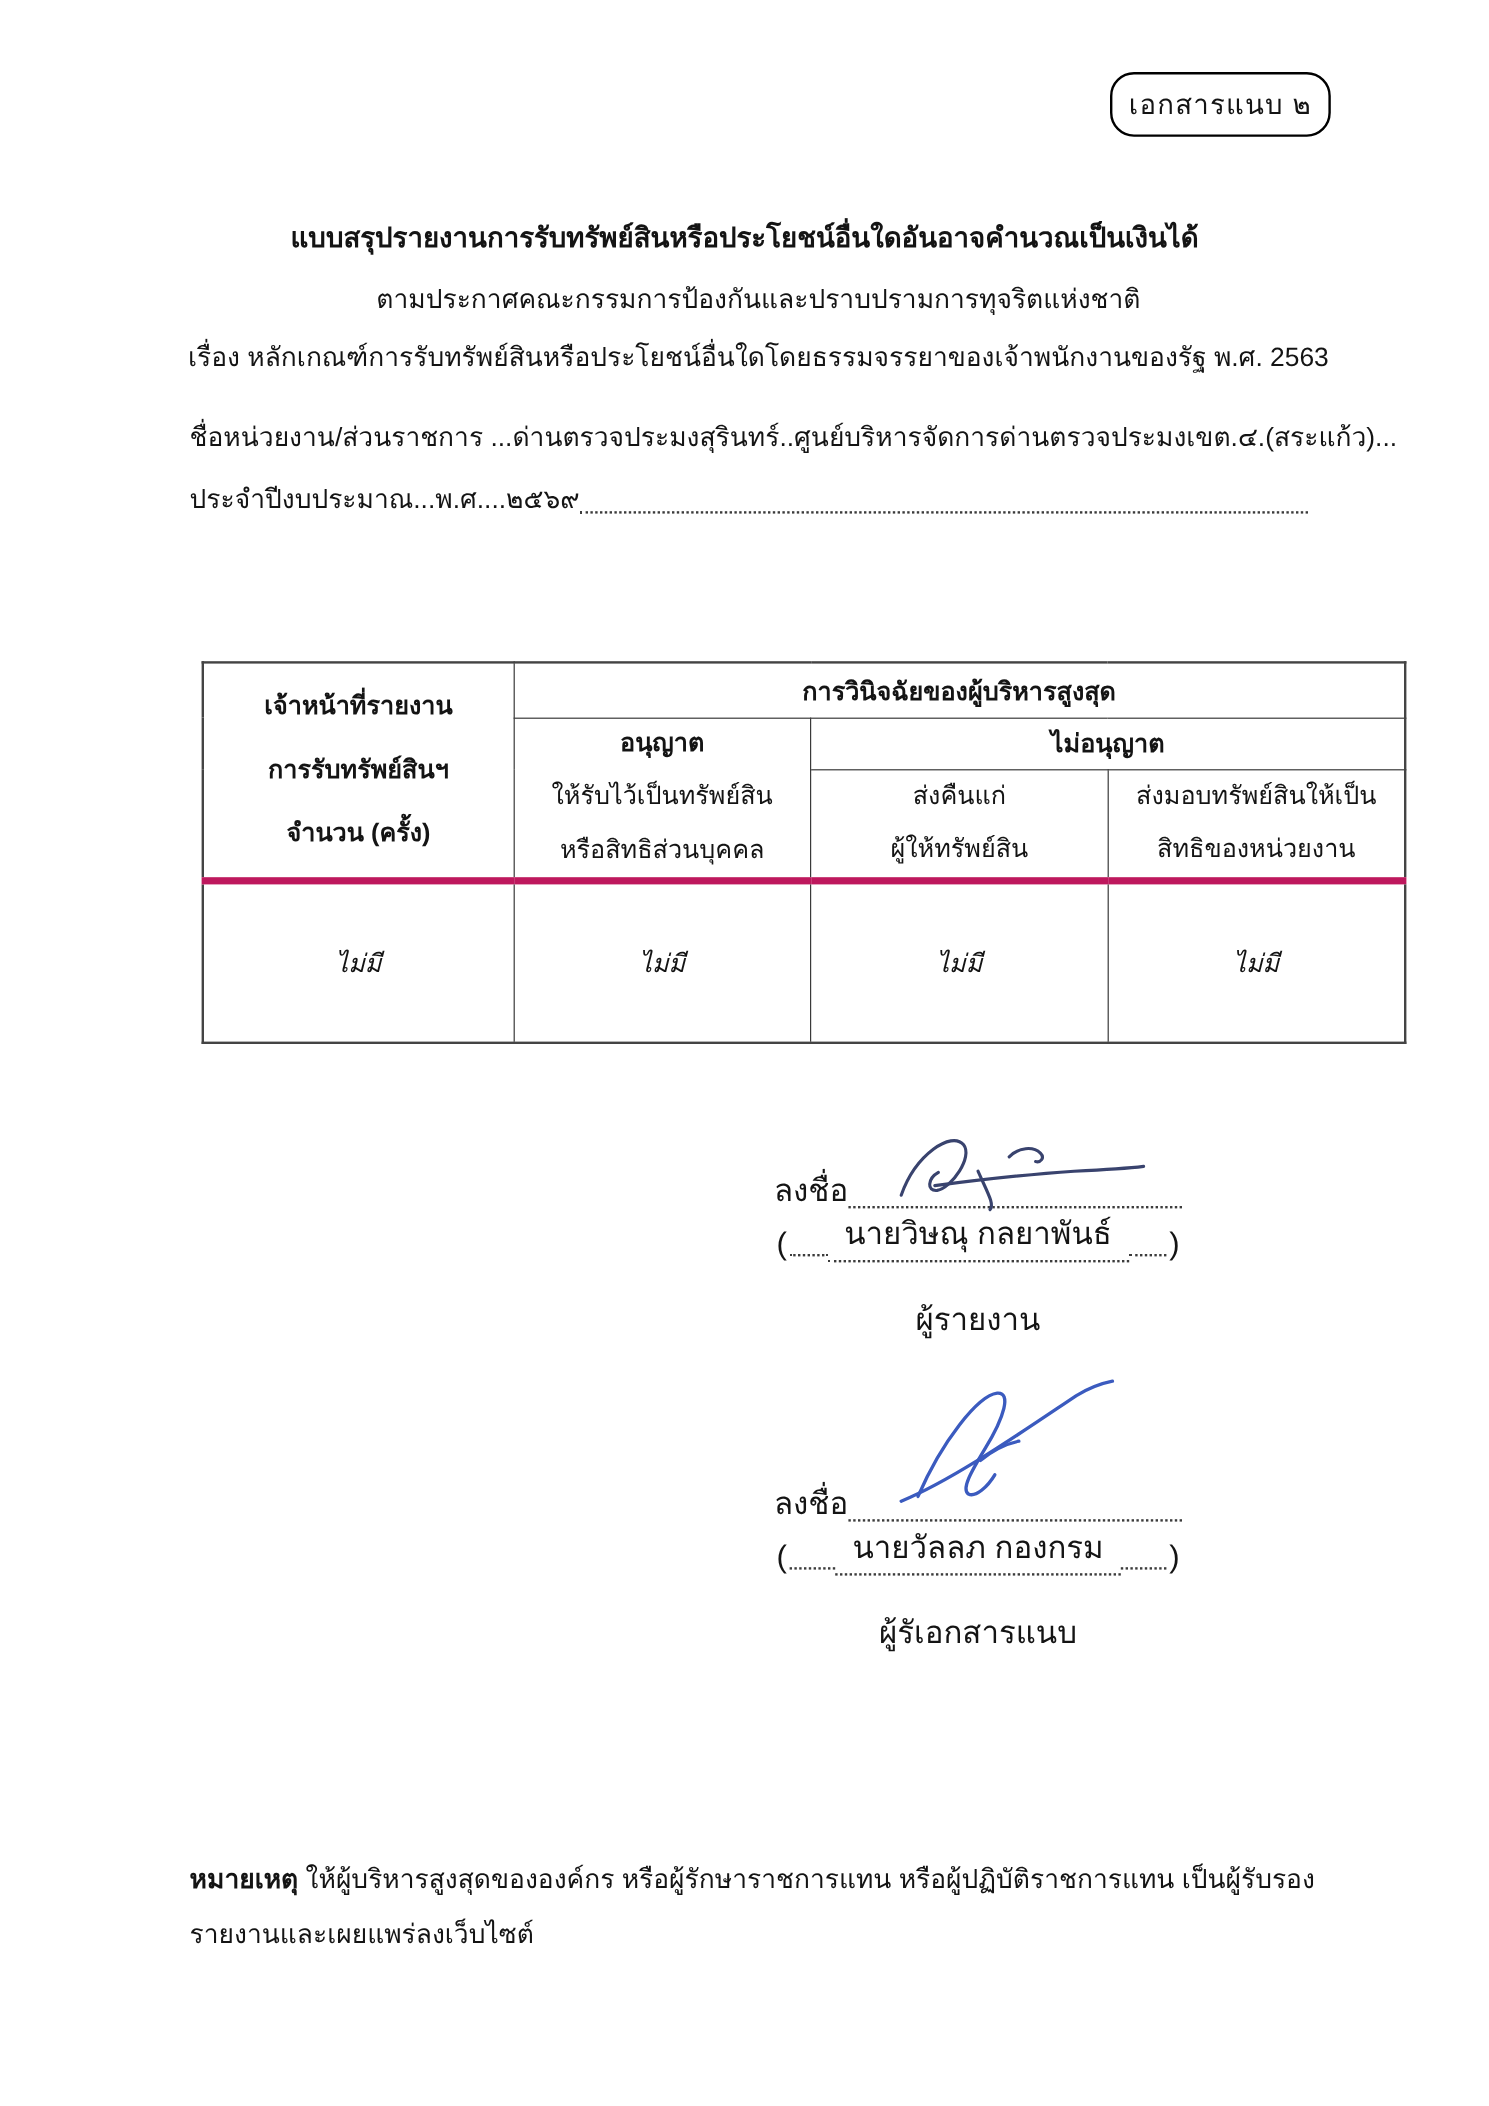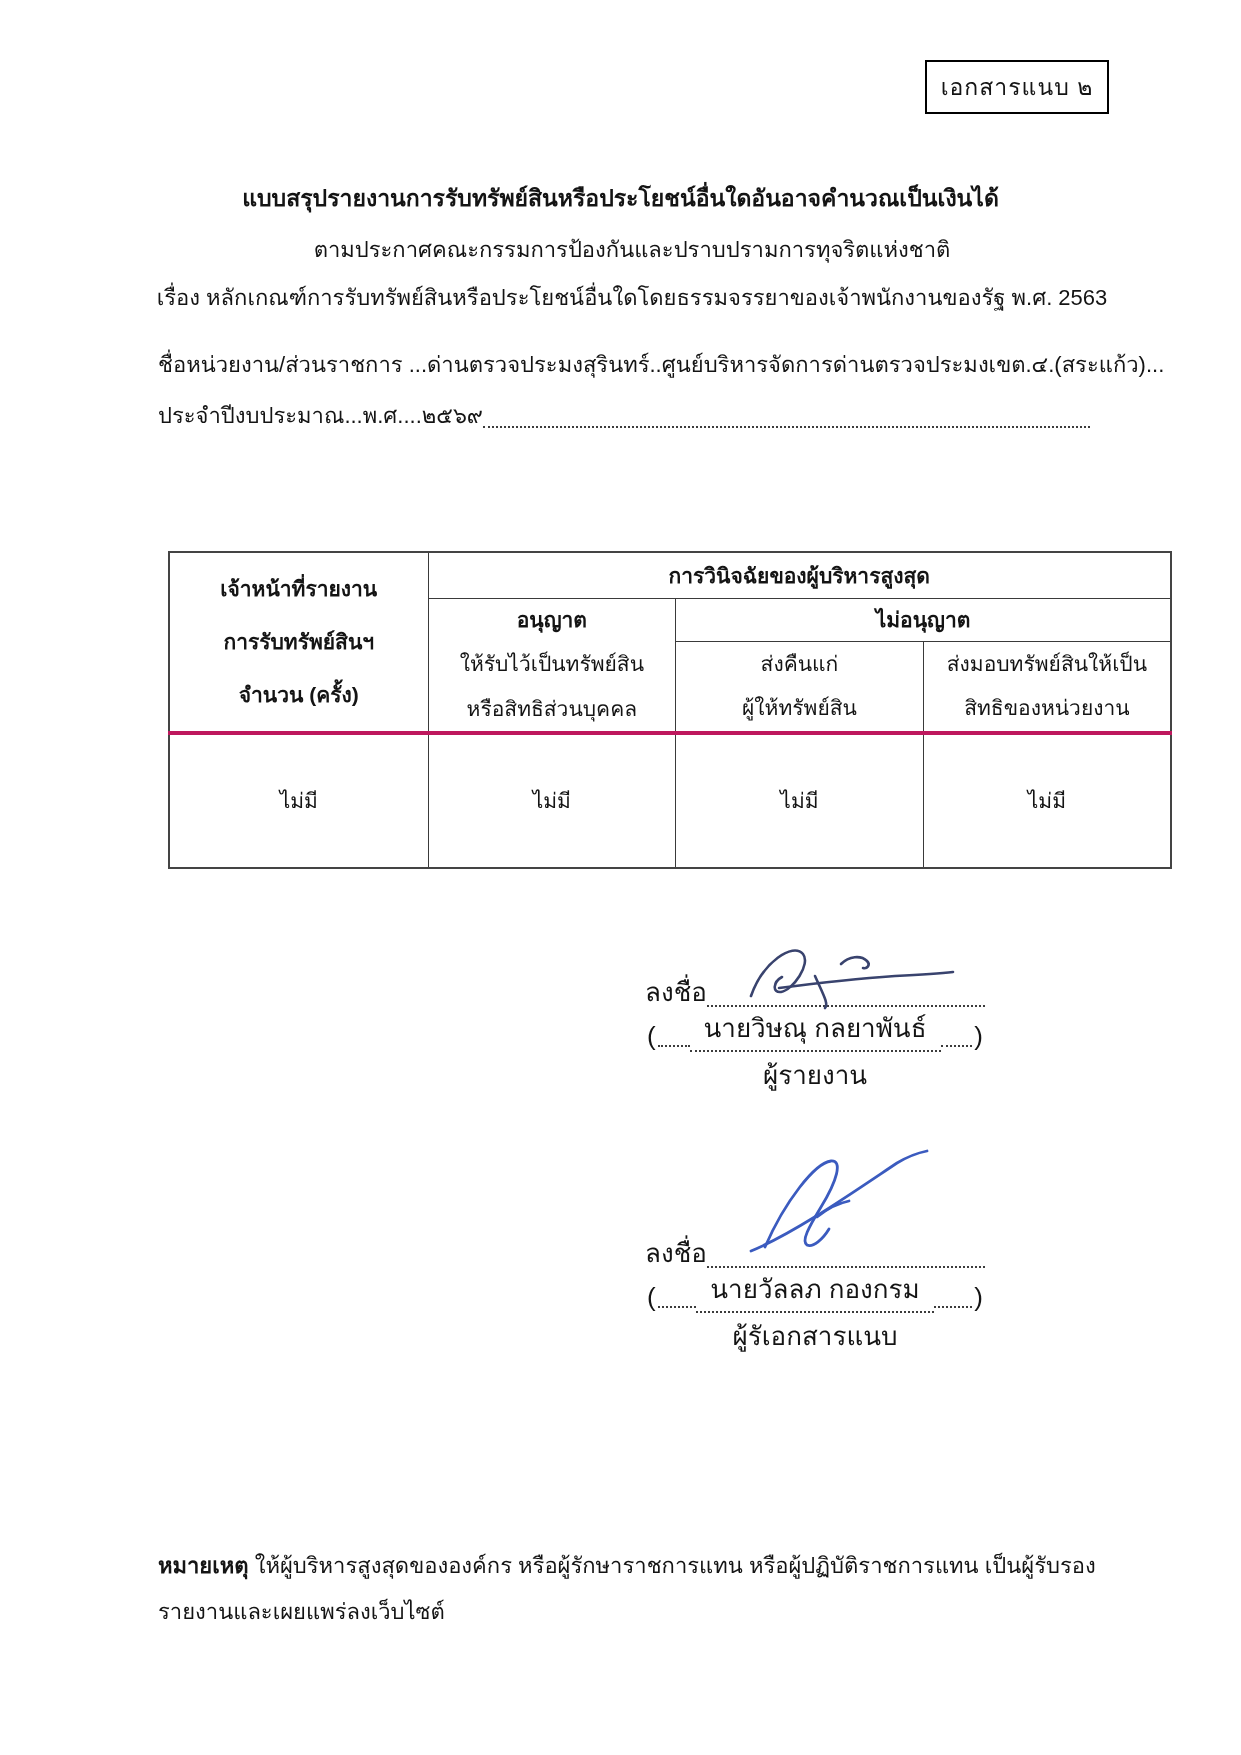--- a/index.html
+++ b/index.html
@@ -6,21 +6,21 @@
   html,body { background:#e8e8e8; }
   .page {
     position:relative;
     width:1241px; height:1755px;
     margin:0 auto;
     background:#ffffff;
     font-family:"Liberation Sans", sans-serif;
     color:#141414;
     overflow:hidden;
   }
-  .abs { position:absolute; }
+  .abs { position:absolute;border-radius:20px; }
 
   
   .att-box {
     left:925px; top:60px; width:184px; height:54px;
     border:2px solid #000;
     display:flex; align-items:center; justify-content:center;
     font-size:23px; letter-spacing:1px;
   }
 
   
@@ -41,38 +41,38 @@
     width:1004px; border:2px solid #444;
     font-size:21px;
   }
   table.report td {
     border:1px solid #3a3a3a;
     text-align:center; vertical-align:middle;
     padding:0 6px;
   }
   td.c1 { width:259px; } td.c2 { width:221px; } td.c3 { width:235px; } td.c4 { width:235px; }
   tr.r1 { height:46px; } tr.r2 { height:43px; } tr.r3 { height:87px; } tr.rdata { height:135px; }
-  tr.rdata td { border-top:4px solid #be185d; }
+  tr.rdata td { border-top:6px solid #be185d;font-style:italic; }
   .hd-bold { font-weight:bold; }
   .lh-mid { line-height:44px; }
   .cell-official div { font-weight:bold; line-height:53px; }
   .allow-cell { vertical-align:top; padding-top:2px; }
   .allow-cell .allow-title { font-weight:bold; line-height:42px; }
   .allow-cell .allow-sub { line-height:45px; }
 
   
   .sig-block { width:340px; font-size:26px; }
   .sig1 { left:645px; top:982px; }
   .sig2 { left:645px; top:1243px; }
   .sig-row1 { display:flex; align-items:flex-end; height:30px; }
   .sig-label { white-space:nowrap; }
   .sig-name-row { display:flex; align-items:flex-end; margin-top:10px; height:30px; }
   .paren { padding:0 2px; }
   .name-on-dots { border-bottom:2px dotted #3c3c3c; padding:0 14px 2px 14px; white-space:nowrap; }
-  .sig-role { text-align:center; margin-top:2px; }
+  .sig-role { text-align:center; margin-top:26px; }
   .sig-svg { position:absolute; pointer-events:none; }
   .svg1 { left:100px; top:-44px; }
   .svg2 { left:92px; top:-96px; }
 
   
   .note { left:158px; top:1543px; width:940px; font-size:22px; line-height:2.1; }
   .note-label { font-weight:bold; }
 </style>
 </head>
 <body>

